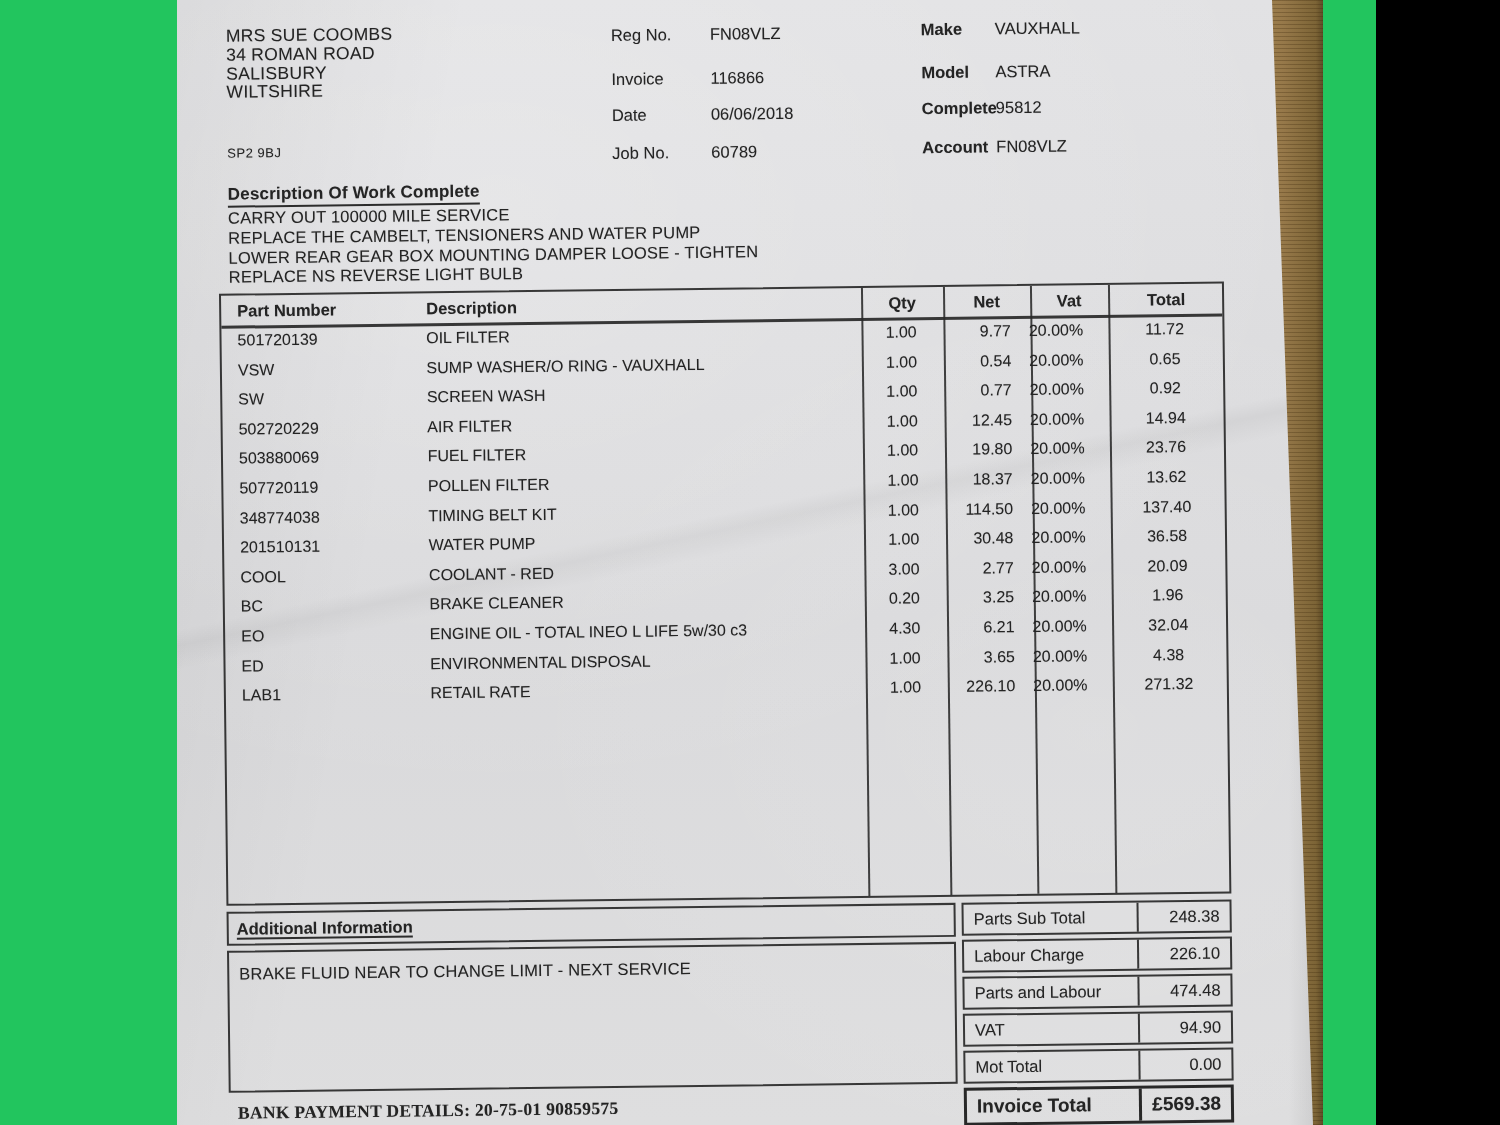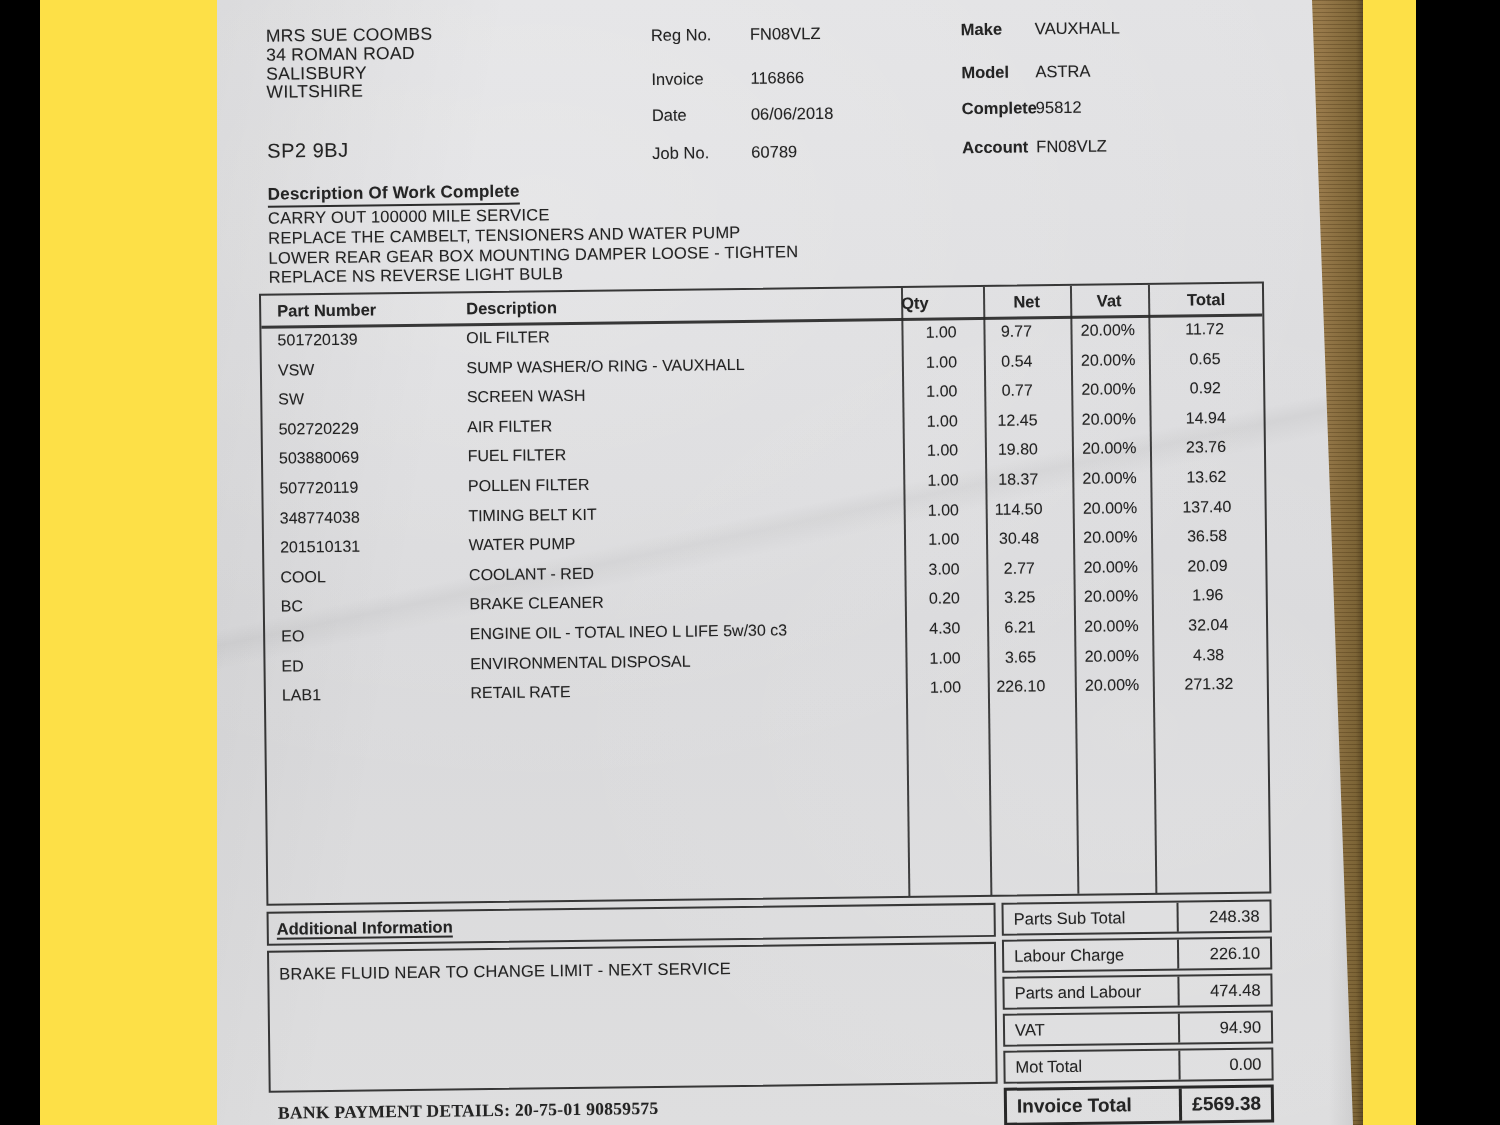--- a/index.html
+++ b/index.html
@@ -1,17 +1,17 @@
 <!DOCTYPE html>
 <html><head>
 <meta charset="utf-8">
 <style>
   html,body{margin:0;padding:0;background:#000;}
-  .stage{position:relative;width:1376px;height:1125px;background:#fde047;overflow:hidden;
-         font-family:"Liberation Sans", sans-serif;color:#242424;margin-left:40px;}
+  .stage{position:relative;width:1376px;height:1125px;background:#22c55e;overflow:hidden;
+         font-family:"Liberation Sans", sans-serif;color:#242424;}
   .photo{position:absolute;left:177px;top:0;width:1146px;height:1125px;background:#050505;overflow:hidden;}
   .wood{position:absolute;left:1055px;top:0;width:91px;height:1125px;
         background:
           repeating-linear-gradient(to bottom, rgba(55,35,8,0.28) 0 1px, rgba(0,0,0,0) 1px 4px),
           linear-gradient(to right, #a5874f 0%, #97794a 55%, #7c6436 92%, #5e4b27 100%),
           #8d7342;}
   .paper{position:absolute;left:0;top:0;width:1146px;height:1125px;
          clip-path:polygon(0 0, 1095px 0, 1136px 1125px, 0 1125px);
          background:
            radial-gradient(120% 90% at 28% 18%, rgba(255,255,255,0.22), rgba(255,255,255,0) 60%),
@@ -19,21 +19,21 @@
            linear-gradient(168deg, rgba(0,0,0,0) 46%, rgba(0,0,0,0.045) 47.2%, rgba(0,0,0,0) 49%),
            linear-gradient(100deg, rgba(0,0,0,0.05) 0%, rgba(0,0,0,0) 22%),
            linear-gradient(to left, rgba(0,0,0,0.10) 0%, rgba(0,0,0,0) 3%),
            linear-gradient(to bottom, #e2e2e4 0%, #d9d9db 55%, #dededf 100%);}
   .tilt{position:absolute;left:0;top:0;width:1146px;height:1125px;
         transform:rotate(-0.7deg);transform-origin:520px 620px;
         text-shadow:0 0 1px rgba(30,30,30,0.22);}
 
   
   .customer{position:absolute;left:56px;top:21px;font-size:17.5px;line-height:18.8px;letter-spacing:.3px;}
-  .postcode{position:absolute;left:56px;top:134px;font-size:20px;letter-spacing:.5px;}
+  .postcode{position:absolute;left:56px;top:140px;font-size:13px;letter-spacing:.5px;}
   .mrow{position:absolute;left:441px;font-size:16.5px;width:330px;}
   .mrow .lbl{display:inline-block;width:99px;}
   .mrow:nth-of-type(1){top:25px}.mrow:nth-of-type(2){top:69px}
   .mrow:nth-of-type(3){top:105px}.mrow:nth-of-type(4){top:143px}
   .rrow{position:absolute;left:751px;font-size:16.5px;width:330px;}
   .rrow .lbl{display:inline-block;width:74px;font-weight:bold;}
   .rrow:nth-of-type(1){top:23px}.rrow:nth-of-type(2){top:66px}
   .rrow:nth-of-type(3){top:102px}.rrow:nth-of-type(4){top:141px}
 
   .work-heading{position:absolute;left:56px;top:179px;font-size:17px;font-weight:bold;
@@ -42,31 +42,31 @@
 
   
   .items-table{position:absolute;left:46px;top:288px;width:1005px;height:612px;
                border:2px solid rgba(40,40,40,0.92);box-sizing:border-box;}
   .vline{position:absolute;top:0;bottom:0;width:0;border-left:2px solid rgba(40,40,40,0.88);}
   .vl-qty{left:640px}.vl-net{left:722px}.vl-vat{left:809px}.vl-total{left:887px}
   .thead{position:relative;height:30px;border-bottom:3px solid rgba(40,40,40,0.92);
          font-weight:bold;font-size:16.5px;line-height:30px;}
   .thead .h-part{position:absolute;left:16px;}
   .thead .h-desc{position:absolute;left:205px;}
-  .thead .h-qty{position:absolute;left:640px;width:82px;text-align:left;}
+  .thead .h-qty{position:absolute;left:640px;width:82px;text-align:center;}
   .thead .h-net{position:absolute;left:722px;width:87px;text-align:center;}
   .thead .h-vat{position:absolute;left:809px;width:78px;text-align:center;}
   .thead .h-total{position:absolute;left:887px;width:116px;text-align:center;}
   .rows{position:absolute;left:0;top:30px;right:0;}
   .row{display:flex;height:29.6px;line-height:29.6px;font-size:16px;}
   .c-part{width:189px;padding-left:16px;}
   .c-desc{width:435px;}
   .c-qty{width:82px;text-align:center;}
-  .c-net{width:87px;text-align:center;padding-right:18px;box-sizing:border-box;}
-  .c-vat{width:78px;text-align:center;}
+  .c-net{width:87px;text-align:right;padding-right:18px;box-sizing:border-box;}
+  .c-vat{width:78px;}
   .c-total{width:116px;text-align:center;}
 
   
   .add-box1{position:absolute;left:46px;top:906px;width:729px;height:34px;
             border:2px solid rgba(40,40,40,0.92);box-sizing:border-box;line-height:30px;}
   .add-box1 span{font-size:16.5px;font-weight:bold;border-bottom:2px solid #2c2c2c;margin-left:8px;padding-bottom:0;}
   .add-box2{position:absolute;left:46px;top:945px;width:729px;height:142px;
             border:2px solid rgba(40,40,40,0.92);box-sizing:border-box;}
   .add-box2 span{display:block;margin:12px 0 0 10px;font-size:16.5px;letter-spacing:.2px;}
 

